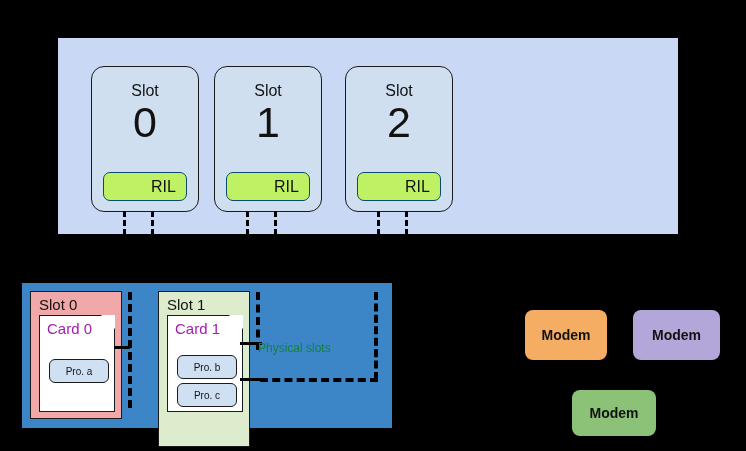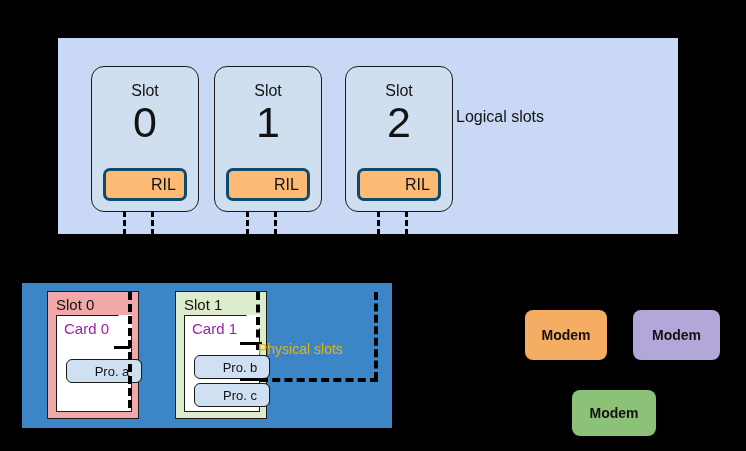--- a/index.html
+++ b/index.html
@@ -48,22 +48,22 @@
     left: 0; right: 0; top: 34px;
     text-align: center;
     font-size: 43px;
     color: #121212;
     line-height: 1;
   }
   .ril-box {
     position: absolute;
     left: 11px; right: 11px; bottom: 10px;
     height: 27px;
-    background: #fdba74;
-    border: 3px solid #0c4a6e;
+    background: #bef264;
+    border: 1px solid #0c4a6e;
     border-radius: 7px;
     display: flex;
     align-items: center;
     justify-content: center;
     font-size: 16px;
     color: #121212;
     padding-left: 37px;
   }
   #logical-label {
     left: 456px; top: 108px;
@@ -76,21 +76,20 @@
   }
 
   
   #physical-panel {
     left: 22px; top: 283px;
     width: 370px; height: 145px;
     background: #3c86c8;
   }
   .phys-slot {
     border: 1px solid #1b1b1b;
-    margin-left: 17px;
   }
   #phys-slot-0 { background: #f0a8a8; }
   #phys-slot-1 { background: #dceccd; }
   .phys-slot-label {
     position: absolute;
     left: 8px; top: 4px;
     font-size: 15px;
     color: #121212;
     line-height: 1.2;
   }
@@ -115,43 +114,42 @@
     line-height: 1.2;
   }
   .pro-box {
     position: absolute;
     background: #cfe0f2;
     border: 1px solid #1b1b1b;
     border-radius: 6px;
     display: flex;
     align-items: center;
     justify-content: center;
-    font-size: 13px;
-    color: #121212;
-    padding-left: 16px;
+    font-size: 10px;
+    color: #121212;
   }
   .stub {
     position: absolute;
     height: 0;
     border-top: 3px solid #000000;
   }
   .vdash {
     position: absolute;
     width: 0;
     border-left: 4px dashed #000000;
   }
   .hdash {
     position: absolute;
     height: 0;
     border-top: 4px dashed #000000;
   }
   #physical-label {
     left: 258px; top: 341px;
-    font-size: 14px;
-    color: #eab308;
+    font-size: 12px;
+    color: #15803d;
   }
 
   
   .modem {
     border-radius: 8px;
     display: flex;
     align-items: center;
     justify-content: center;
     font-size: 14px;
     color: #121212;
@@ -184,39 +182,38 @@
     </div>
 
     <div class="abs ril-leg" style="left:64px;  top:172px; height:24px;"></div>
     <div class="abs ril-leg" style="left:92px;  top:172px; height:24px;"></div>
     <div class="abs ril-leg" style="left:187px; top:172px; height:24px;"></div>
     <div class="abs ril-leg" style="left:215px; top:172px; height:24px;"></div>
     <div class="abs ril-leg" style="left:318px; top:172px; height:24px;"></div>
     <div class="abs ril-leg" style="left:346px; top:172px; height:24px;"></div>
   </div>
 
-  <div class="abs" id="logical-label">Logical slots</div>
 
   <div class="abs" id="physical-panel">
 
     <div class="abs phys-slot" id="phys-slot-0" style="left:8px; top:8px; width:92px; height:128px;">
       <div class="phys-slot-label">Slot 0</div>
 
       <div class="abs sim-card" style="left:8px; top:23px; width:76px; height:97px;">
         <div class="sim-card-inner"></div>
         <div class="card-label">Card 0</div>
         <div class="pro-box" style="left:10px; top:44px; width:58px; height:22px;">Pro. a</div>
       </div>
     </div>
 
     <div class="abs stub" style="left:92px; top:63px; width:16px;"></div>
 
     <div class="abs vdash" style="left:106px; top:9px; height:116px;"></div>
 
-    <div class="abs phys-slot" id="phys-slot-1" style="left:136px; top:8px; width:92px; height:128px;">
+    <div class="abs phys-slot" id="phys-slot-1" style="left:136px; top:8px; width:92px; height:156px;">
       <div class="phys-slot-label">Slot 1</div>
 
       <div class="abs sim-card" style="left:8px; top:23px; width:76px; height:97px;">
         <div class="sim-card-inner"></div>
         <div class="card-label">Card 1</div>
         <div class="pro-box" style="left:10px; top:40px; width:58px; height:22px;">Pro. b</div>
         <div class="pro-box" style="left:10px; top:68px; width:58px; height:22px;">Pro. c</div>
       </div>
     </div>
 

